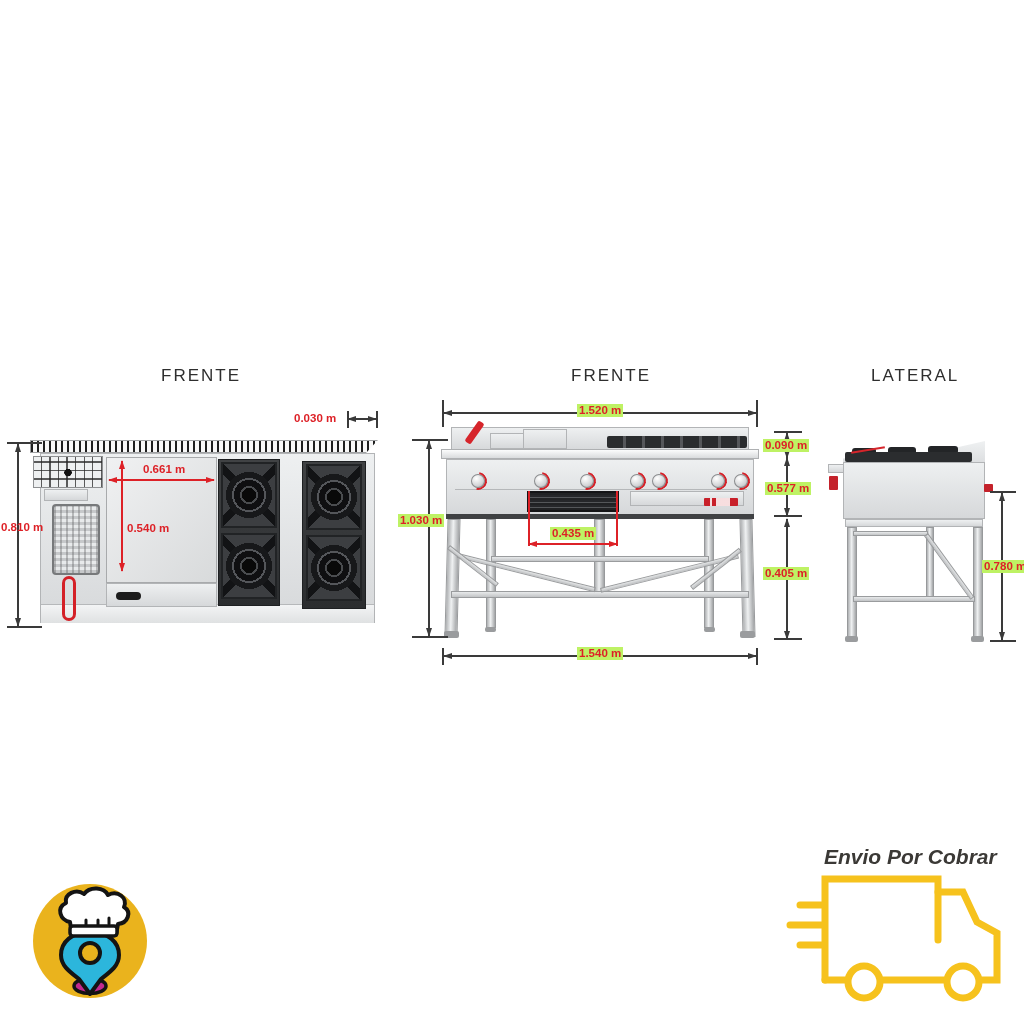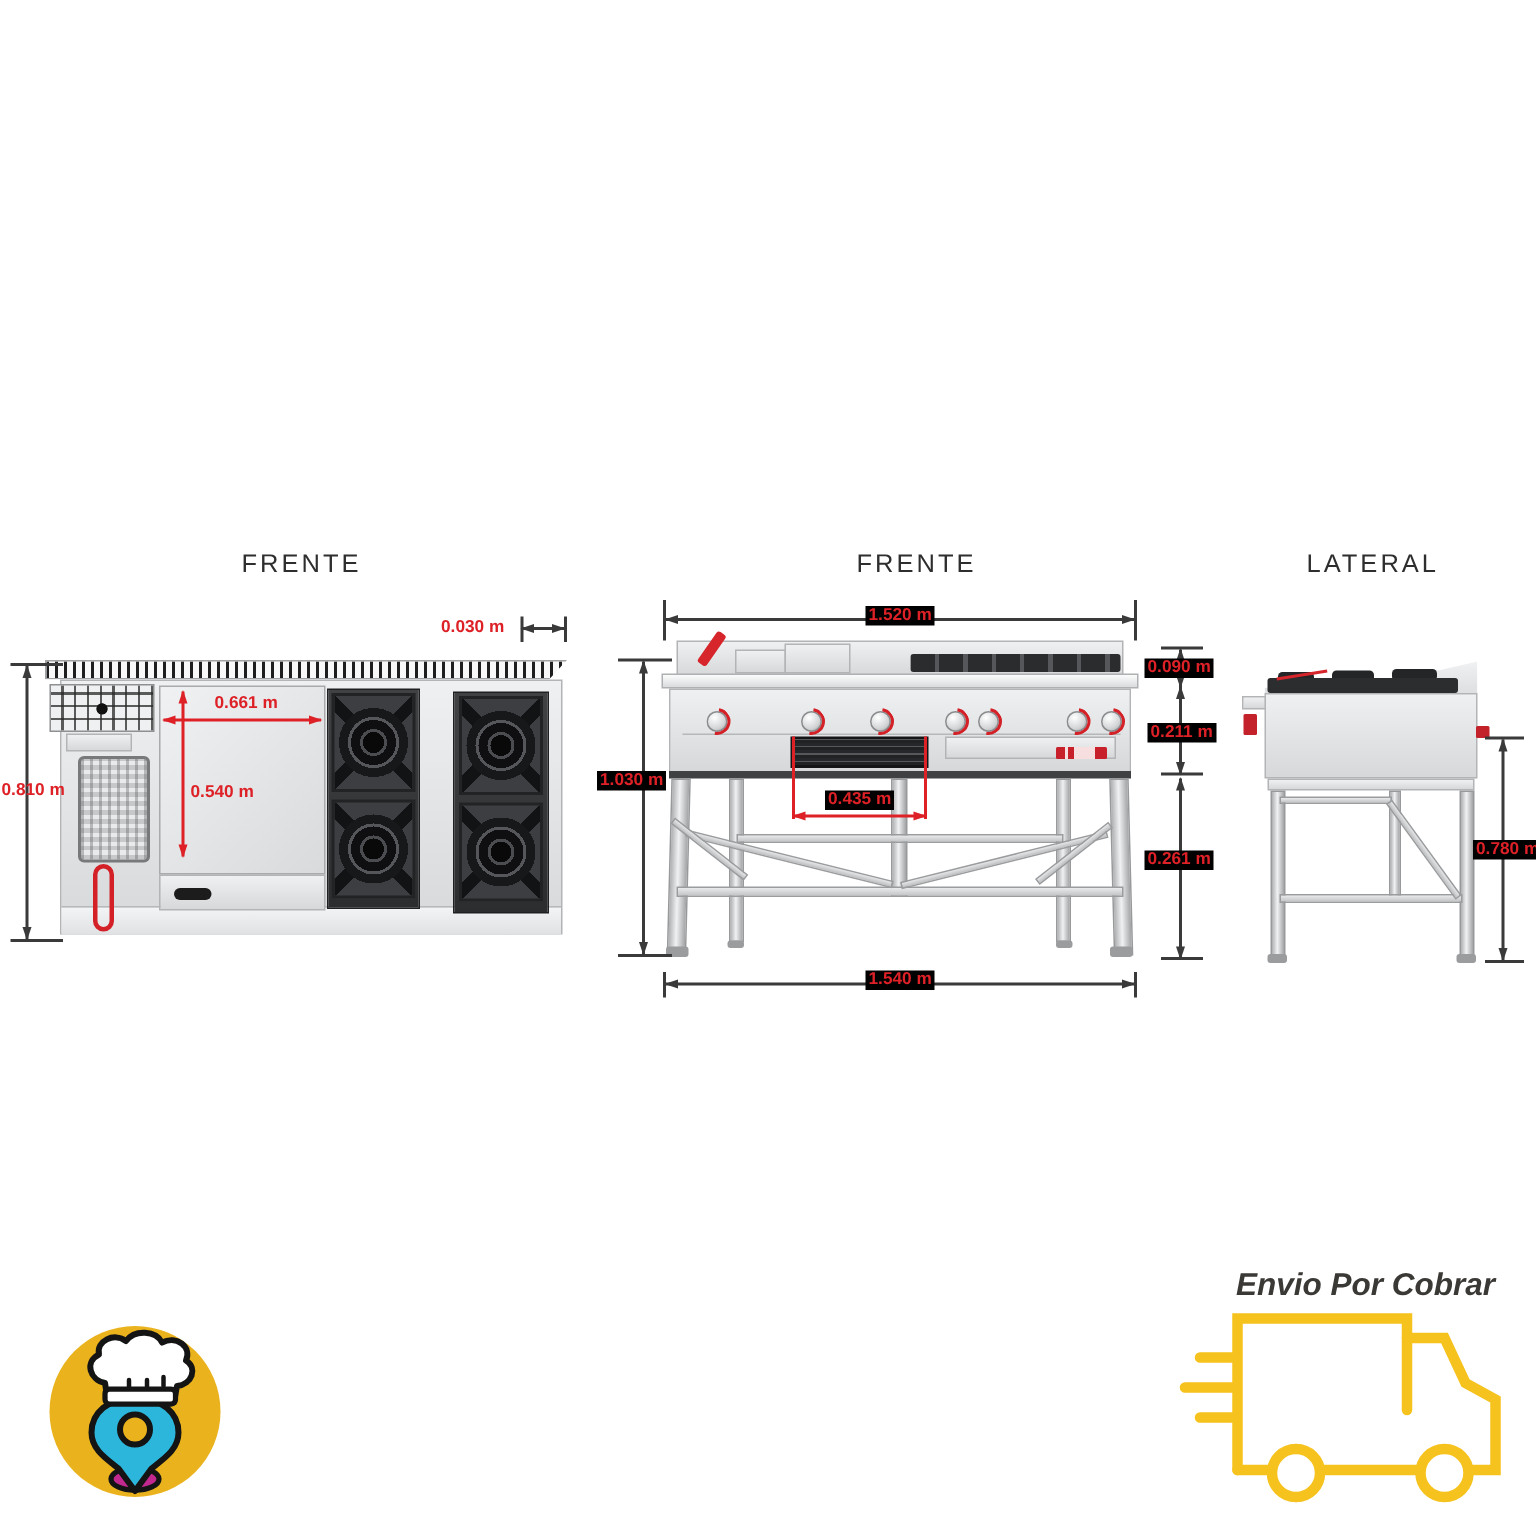--- a/index.html
+++ b/index.html
@@ -3,21 +3,21 @@
 <meta charset="utf-8">
 <style>
   html,body{margin:0;padding:0;background:#fff;}
   #canvas{position:relative;width:1024px;height:1024px;background:#fff;overflow:hidden;
           font-family:"Liberation Sans",sans-serif;}
   .abs{position:absolute;}
   
   .vtitle{position:absolute;font:400 17px "Liberation Sans",sans-serif;letter-spacing:2px;color:#2e2e2e;}
   
   .dim{position:absolute;font:700 11.5px/1.1 "Liberation Sans",sans-serif;color:#DD2127;white-space:nowrap;z-index:6;}
-  .dim.bg{background:#000000;padding:0 2px;}
+  .dim.bg{background:#bef264;padding:0 2px;}
   
   .ln{position:absolute;background:currentColor;color:#3a3a3a;z-index:5;}
   .ln.red{color:#DD2127;}
   .ah{position:absolute;width:0;height:0;border:3.5px solid transparent;}
   .ah.up{border-top:none;border-bottom:9px solid;top:-1px;left:50%;transform:translateX(-50%);}
   .ah.down{border-bottom:none;border-top:9px solid;bottom:-1px;left:50%;transform:translateX(-50%);}
   .ah.left{border-left:none;border-right:9px solid;left:-1px;top:50%;transform:translateY(-50%);}
   .ah.right{border-right:none;border-left:9px solid;right:-1px;top:50%;transform:translateY(-50%);}
   .tick{position:absolute;background:currentColor;color:#3a3a3a;z-index:5;}
   
@@ -182,28 +182,28 @@
     <span class="ah up"></span>
       <span class="ah down"></span>
   </div>
   <div class="dim bg" style="left:763px;top:439px;">0.090 m</div>
 
   <div class="tick" style="left:774px;top:515px;width:28px;height:2px;"></div>
   <div class="ln" style="left:786px;top:458px;width:2px;height:58px;">
     <span class="ah up"></span>
       <span class="ah down"></span>
   </div>
-  <div class="dim bg" style="left:765px;top:482px;">0.211 m</div>
+  <div class="dim bg" style="left:765px;top:482px;">0.577 m</div>
 
   <div class="tick" style="left:774px;top:638px;width:28px;height:2px;"></div>
   <div class="ln" style="left:786px;top:519px;width:2px;height:120px;">
     <span class="ah up"></span>
       <span class="ah down"></span>
   </div>
-  <div class="dim bg" style="left:763px;top:567px;">0.261 m</div>
+  <div class="dim bg" style="left:763px;top:567px;">0.405 m</div>
 
   <div class="ln red" style="left:528px;top:491px;width:1.5px;height:55px;"></div>
   <div class="ln red" style="left:616px;top:491px;width:1.5px;height:55px;"></div>
   <div class="ln red" style="left:529px;top:543px;width:88px;height:2px;">
     <span class="ah left"></span>
       <span class="ah right"></span>
   </div>
   <div class="dim bg" style="left:550px;top:527px;">0.435 m</div>
 
   <div class="dim bg" style="left:577px;top:647px;text-align:right;">1.540 m</div>

